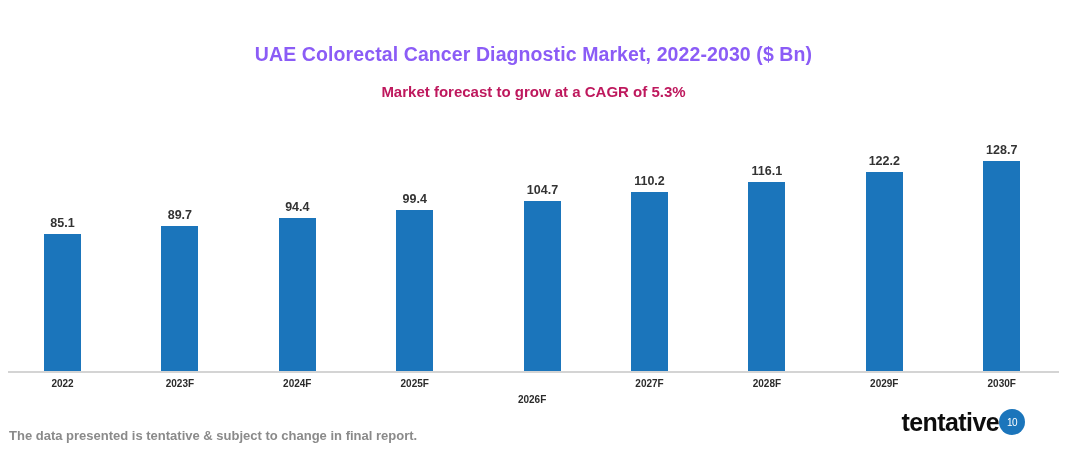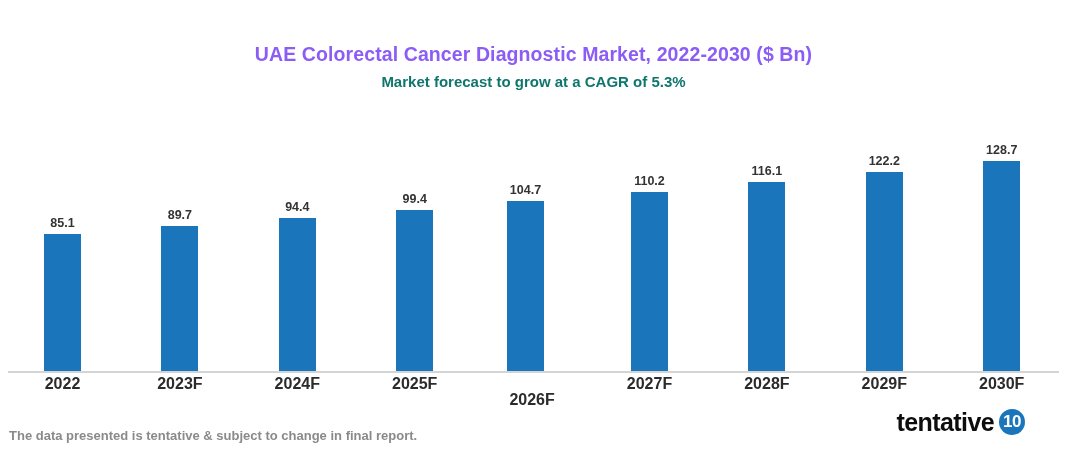--- a/index.html
+++ b/index.html
@@ -34,24 +34,24 @@
   }
   .chart-title {
     font-size: 19.5px;
     font-weight: bold;
     color: #8b5cf6;
     letter-spacing: 0.1px;
     line-height: 24px;
     white-space: nowrap;
   }
   .chart-subtitle {
-    margin-top: 6px;
+    margin-top: 16px;
     font-size: 15px;
     font-weight: bold;
-    color: #0f766e;
+    color: #be185d;
     line-height: 19px;
     white-space: nowrap;
   }
 
   
   .plot-area {
     position: absolute;
     left: 0;
     top: 110px;
     width: 1067px;
@@ -92,21 +92,21 @@
   .cat-axis {
     position: absolute;
     left: 0;
     top: 375px;
     width: 1067px;
     height: 22px;
   }
   .cat-label {
     position: absolute;
     top: 0;
-    font-size: 16px;
+    font-size: 10px;
     font-weight: bold;
     color: #2b2b2b;
     text-align: center;
     white-space: nowrap;
     transform: translateX(-50%);
     line-height: 18px;
   }
 
   
   .disclaimer {
@@ -127,28 +127,27 @@
     height: 34px;
   }
   .logo-word {
     font-size: 25px;
     font-weight: bold;
     color: #0d0d0d;
     letter-spacing: -0.6px;
     line-height: 28px;
   }
   .logo-badge {
-    margin-left: 5px;
     width: 26px;
     height: 26px;
     border-radius: 50%;
     background: #1b75bb;
     color: #ffffff;
-    font-size: 17px;
-    font-weight: bold;
+    font-size: 10px;
+    font-weight: normal;
     display: flex;
     align-items: center;
     justify-content: center;
     letter-spacing: -0.5px;
   }
 </style>
 </head>
 <body>
 
 <div id="chart-root">
@@ -170,21 +169,21 @@
           <div class="bar-label" style="bottom: 148.748px; color: rgb(51, 51, 51);">89.7</div>
         </div>
         <div class="bar-group" style="left: 278.8px; height: 263px;">
           <div class="bar" style="height: 152.62px; background: rgb(27, 117, 187);"></div>
           <div class="bar-label" style="bottom: 156.62px; color: rgb(51, 51, 51);">94.4</div>
         </div>
         <div class="bar-group" style="left: 396.2px; height: 263px;">
           <div class="bar" style="height: 160.995px; background: rgb(27, 117, 187);"></div>
           <div class="bar-label" style="bottom: 164.995px; color: rgb(51, 51, 51);">99.4</div>
         </div>
-        <div class="bar-group" style="left: 507px; height: 263px;">
+        <div class="bar-group" style="left: 524px; height: 263px;">
           <div class="bar" style="height: 169.873px; background: rgb(27, 117, 187);"></div>
           <div class="bar-label" style="bottom: 173.873px; color: rgb(51, 51, 51);">104.7</div>
         </div>
         <div class="bar-group" style="left: 631px; height: 263px;">
           <div class="bar" style="height: 179.085px; background: rgb(27, 117, 187);"></div>
           <div class="bar-label" style="bottom: 183.085px; color: rgb(51, 51, 51);">110.2</div>
         </div>
         <div class="bar-group" style="left: 748.4px; height: 263px;">
           <div class="bar" style="height: 188.968px; background: rgb(27, 117, 187);"></div>
           <div class="bar-label" style="bottom: 192.968px; color: rgb(51, 51, 51);">116.1</div>

